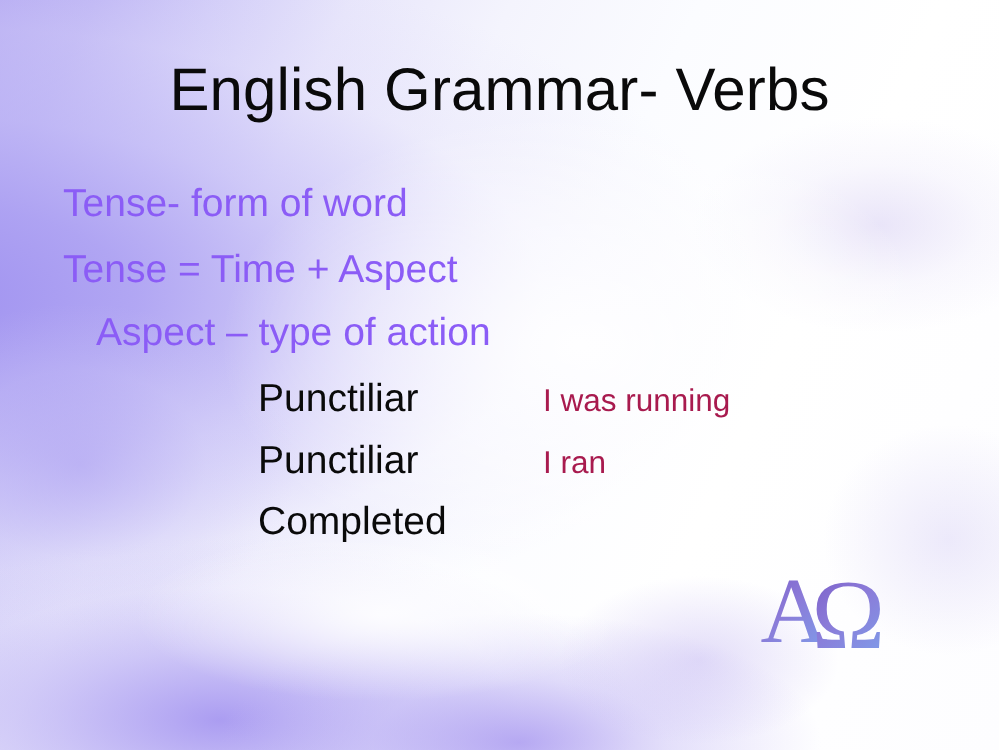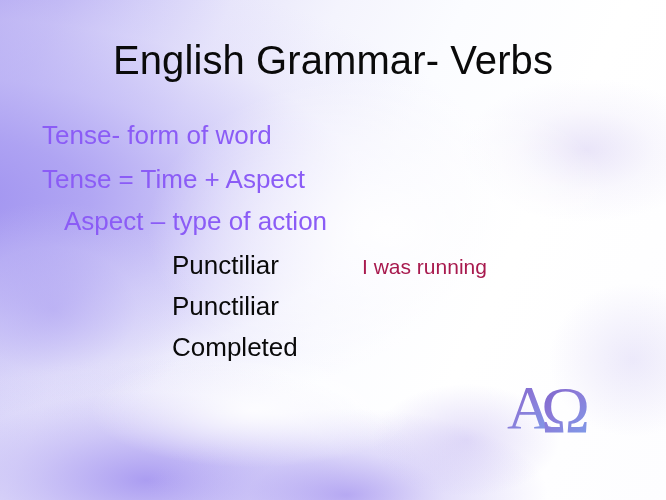--- a/index.html
+++ b/index.html
@@ -185,20 +185,21 @@
 
   <div class="aspect-table">
 
     <div class="aspect-row">
       <div class="aspect-name">Punctiliar</div>
       <div class="aspect-example">I was running</div>
     </div>
 
     <div class="aspect-row">
       <div class="aspect-name">Punctiliar</div>
+      <div class="aspect-example">I ran</div>
     </div>
 
     <div class="aspect-row">
       <div class="aspect-name">Completed</div>
     </div>
 
   </div>
 
   <div class="logo">
     <svg width="100" height="72" viewBox="0 0 100 72" xmlns="http://www.w3.org/2000/svg">

